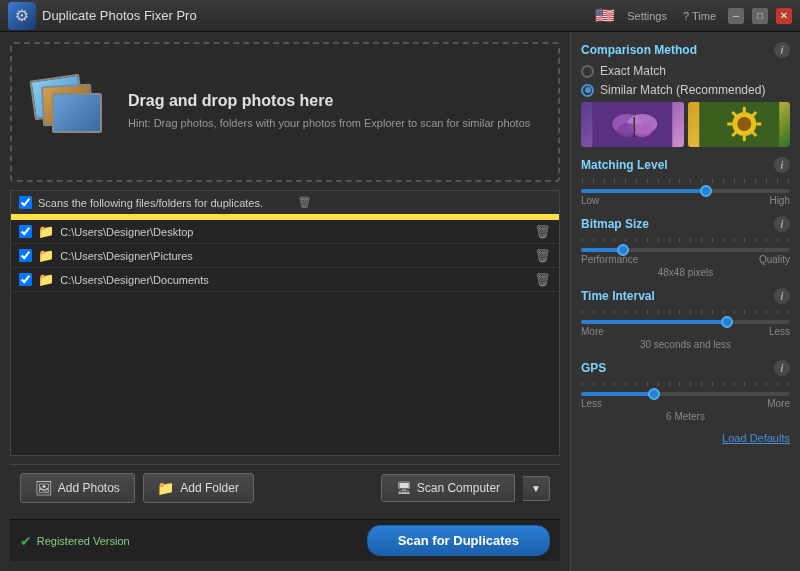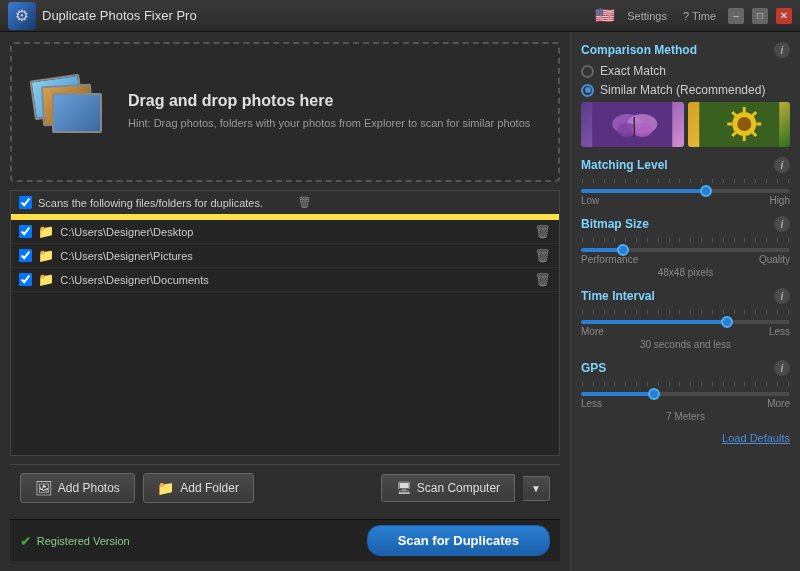--- a/index.html
+++ b/index.html
@@ -678,19 +678,19 @@
       </div>
       <div class="custom-slider">
         <div class="slider-track"></div>
         <div class="slider-fill" style="left:0; width:35%;"></div>
         <div class="slider-thumb" style="left:35%;"></div>
       </div>
       <div class="slider-labels">
         <span>Less</span>
         <span>More</span>
       </div>
-      <div class="slider-center-label">7 Meters</div>
+      <div class="slider-center-label">6 Meters</div>
     </div>
 
     <div class="load-defaults">Load Defaults</div>
 
   </div>
 </div>
 
 </body></html>

